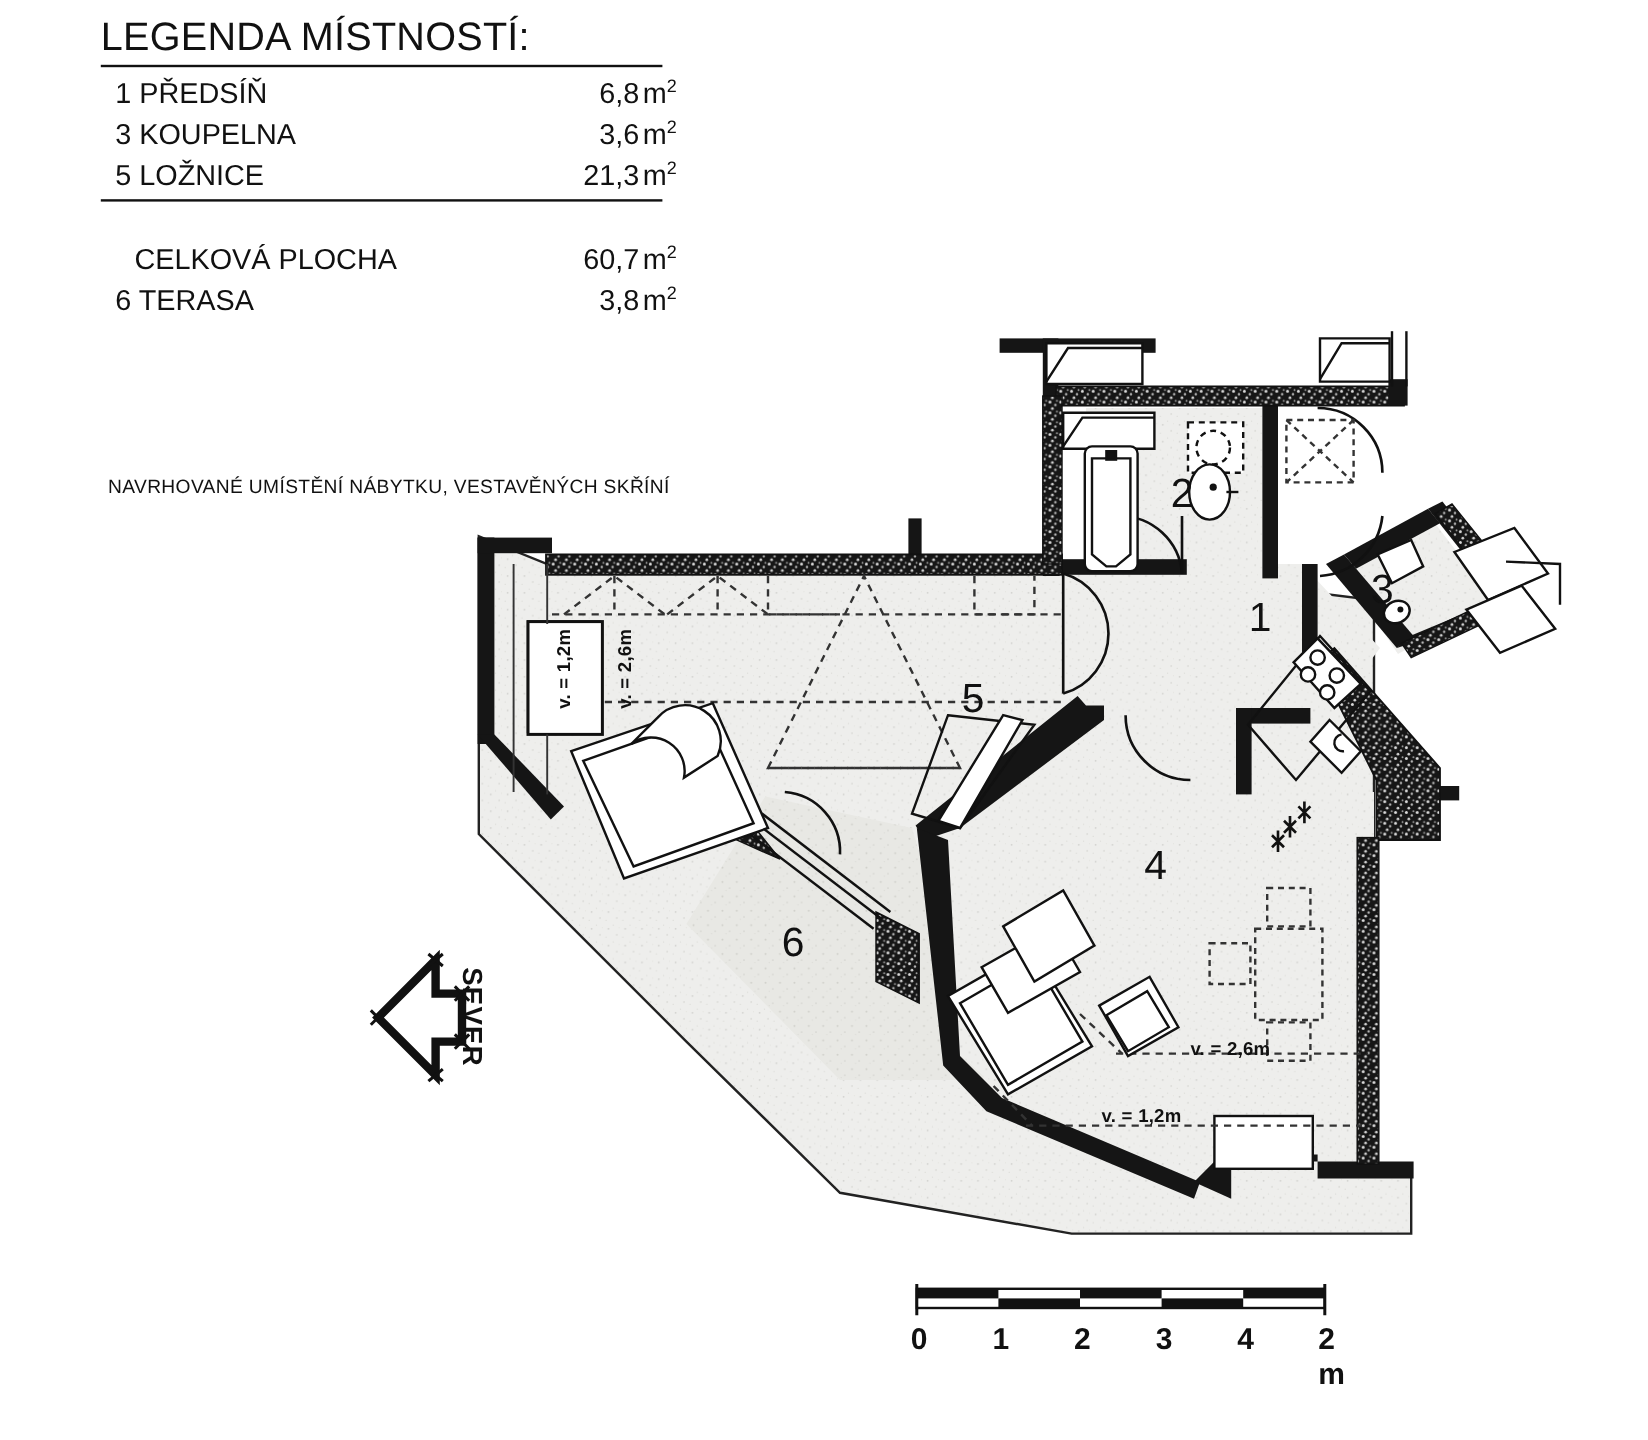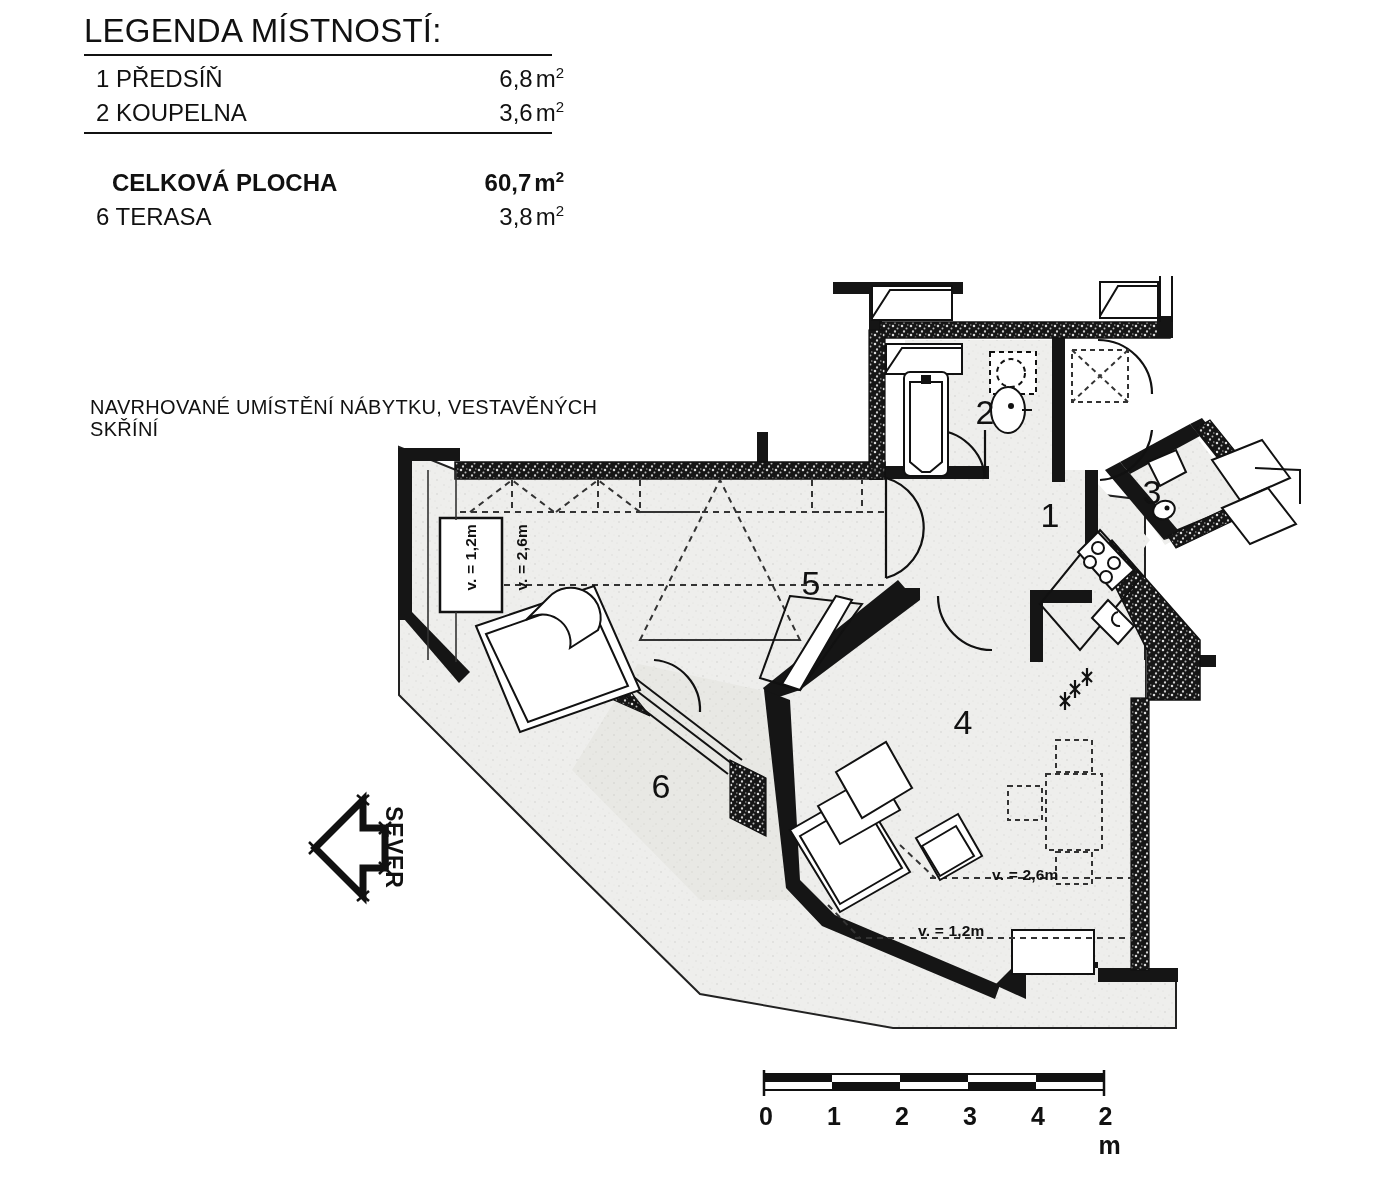--- a/index.html
+++ b/index.html
@@ -16,29 +16,29 @@
     white-space:nowrap;
   }
   .rule{height:2px;background:#111;width:468px;margin:2px 0 6px 0;}
   .rule.thin{height:2px;}
   .lrow{
     display:flex;align-items:center;justify-content:space-between;
     font-size:24px;line-height:34px;white-space:nowrap;
   }
   .lrow .lbl{padding-left:12px;}
   .lrow .val{text-align:right;min-width:120px;}
-  .lrow.total{font-weight:bold;margin-top:32px;}
+  .lrow.total{font-weight:normal;margin-top:32px;}
   .lrow.total .lbl{padding-left:28px;}
   .sup{font-size:15px;vertical-align:super;line-height:0;}
   .unit{margin-left:3px;}
 
   
   #note{
     position:absolute;left:90px;top:396px;width:520px;
-    font-size:20px;line-height:22px;letter-spacing:.3px;
+    font-size:16px;line-height:22px;letter-spacing:.3px;
   }
 
   
   #north{position:absolute;left:295px;top:782px;width:130px;height:130px;}
   #north-label{
     position:absolute;left:86px;top:6px;width:24px;height:118px;
     font-size:23px;font-weight:bold;letter-spacing:1px;
     writing-mode:vertical-rl;text-orientation:mixed;
     display:flex;align-items:center;justify-content:center;
   }
@@ -73,22 +73,26 @@
 
 <div id="legend">
   <div id="legend-title">LEGENDA MÍSTNOSTÍ:</div>
   <div class="rule"></div>
 
   <div class="lrow">
     <span class="lbl">1 PŘEDSÍŇ</span>
     <span class="val"><span>6,8</span><span class="unit">m</span><span class="sup">2</span></span>
   </div>
   <div class="lrow">
-    <span class="lbl">2 KOUPELNA</span>
+    <span class="lbl">3 KOUPELNA</span>
     <span class="val"><span>3,6</span><span class="unit">m</span><span class="sup">2</span></span>
+  </div>
+  <div class="lrow">
+    <span class="lbl">5 LOŽNICE</span>
+    <span class="val"><span>21,3</span><span class="unit">m</span><span class="sup">2</span></span>
   </div>
 
   <div class="rule thin"></div>
 
   <div class="lrow total">
     <span class="lbl">CELKOVÁ PLOCHA</span>
     <span class="val"><span>60,7</span><span class="unit">m</span><span class="sup">2</span></span>
   </div>
   <div class="lrow">
     <span class="lbl">6 TERASA</span>

